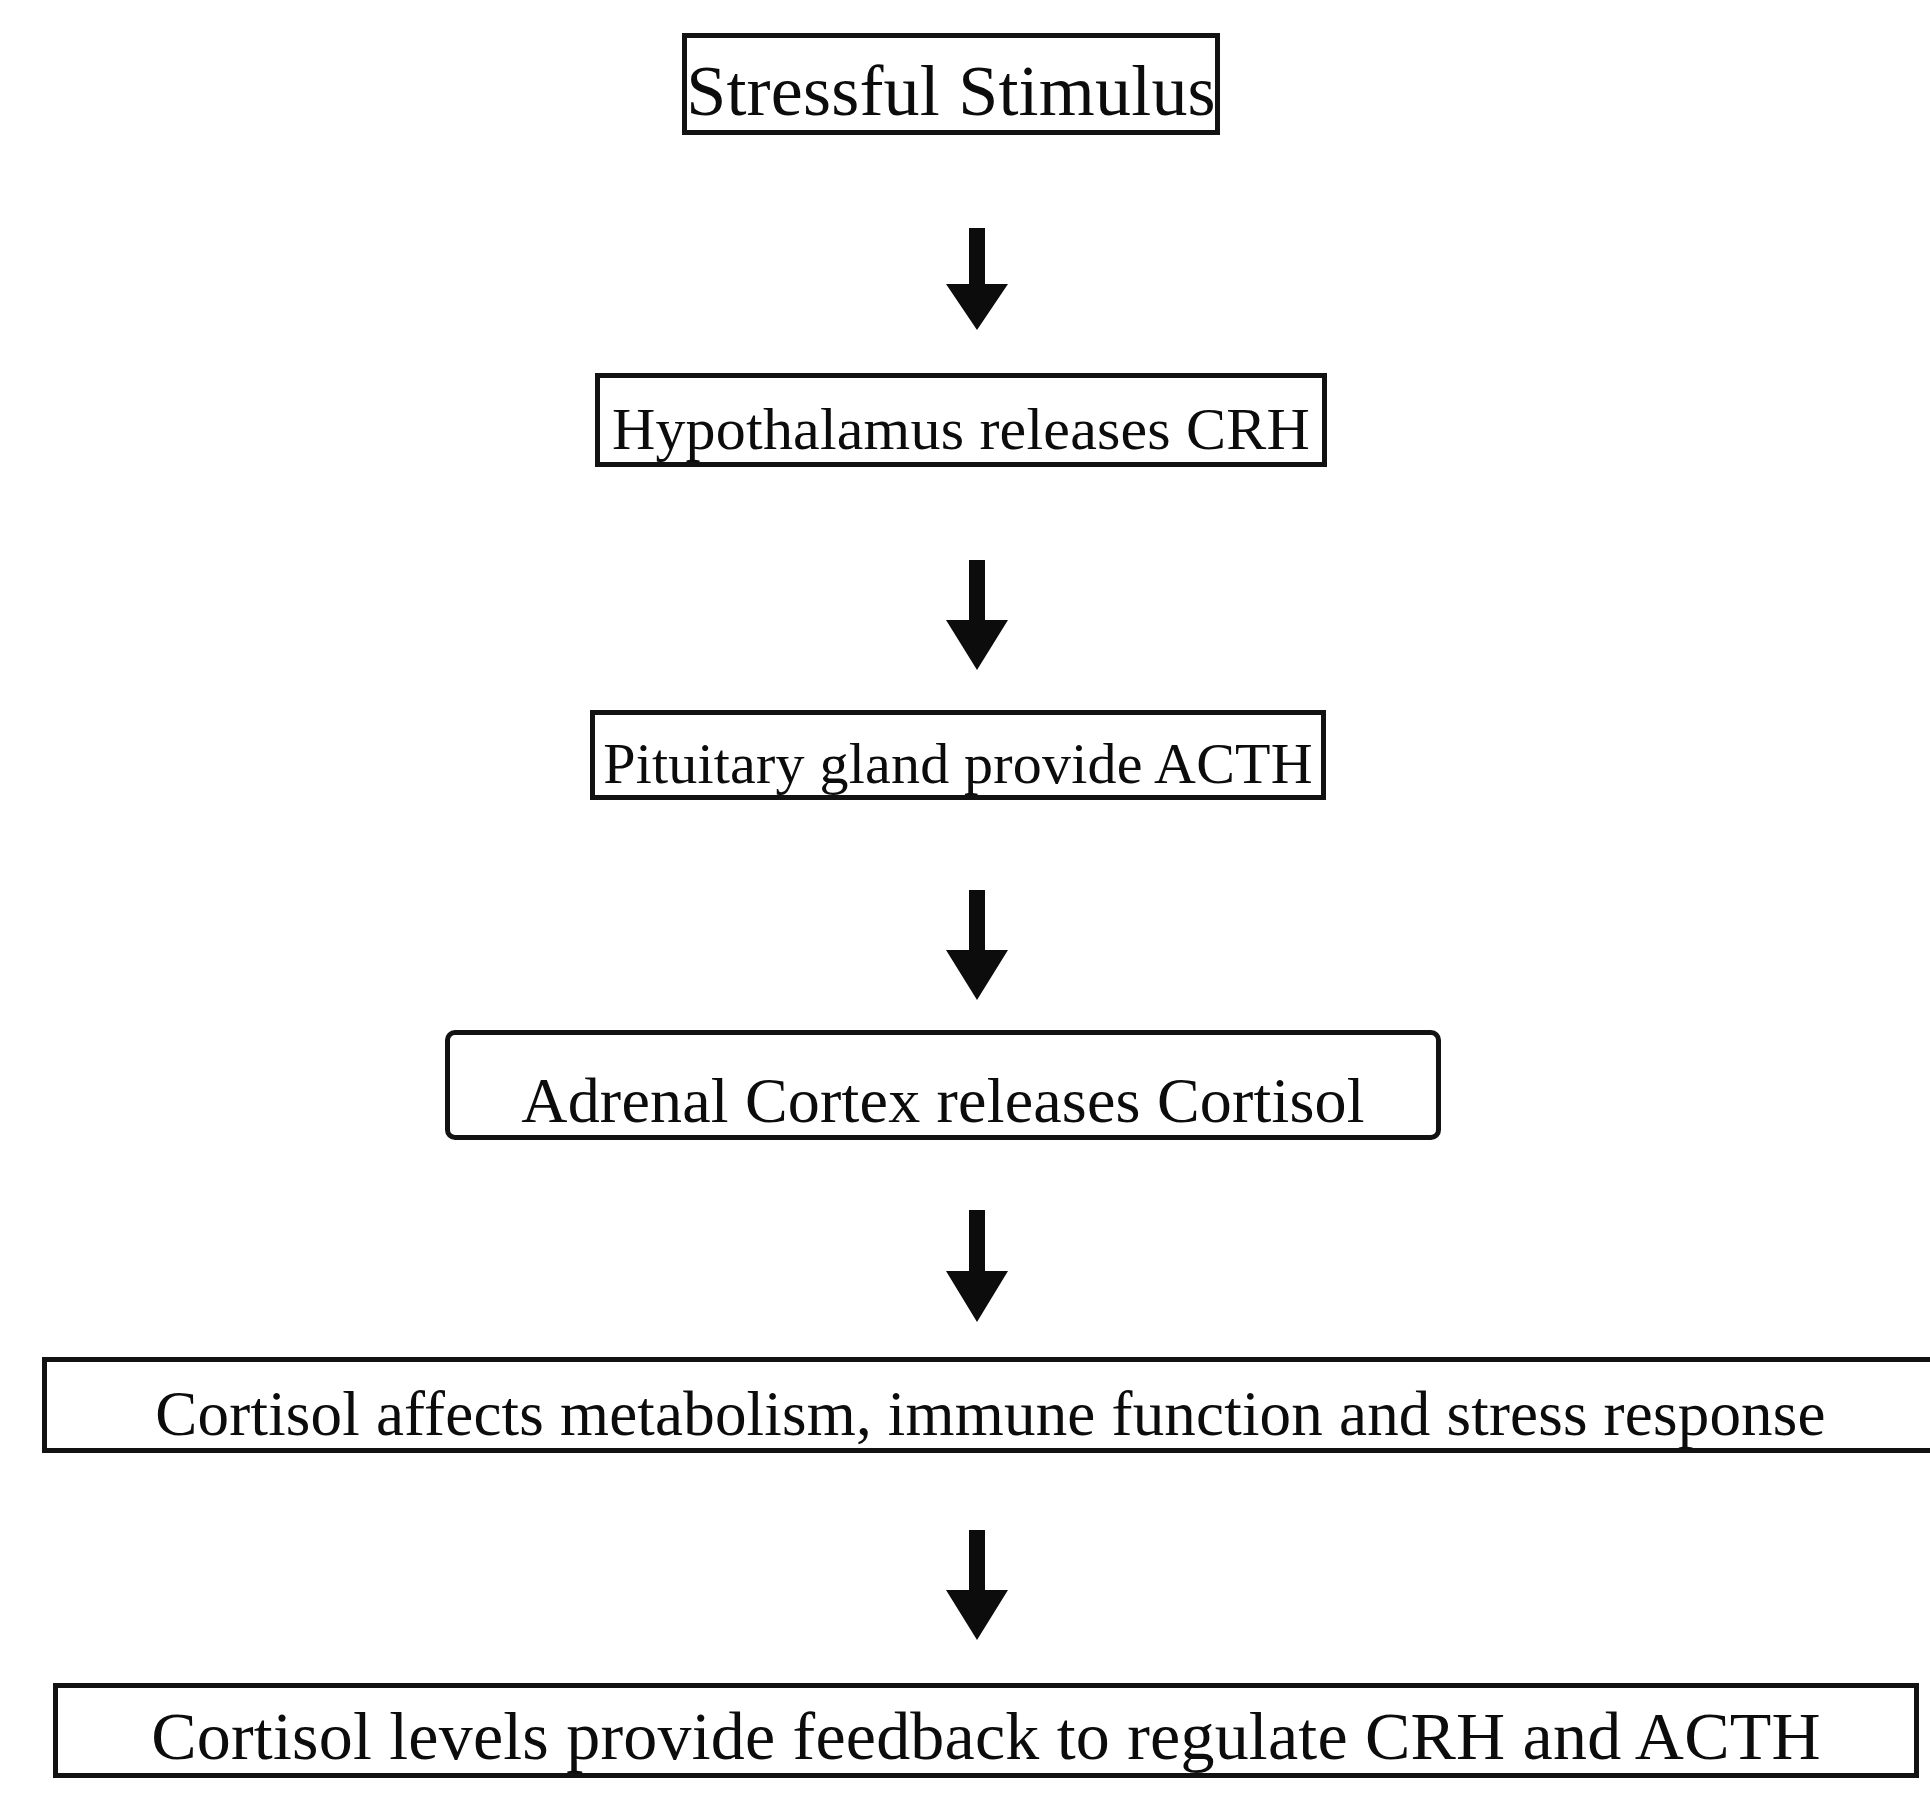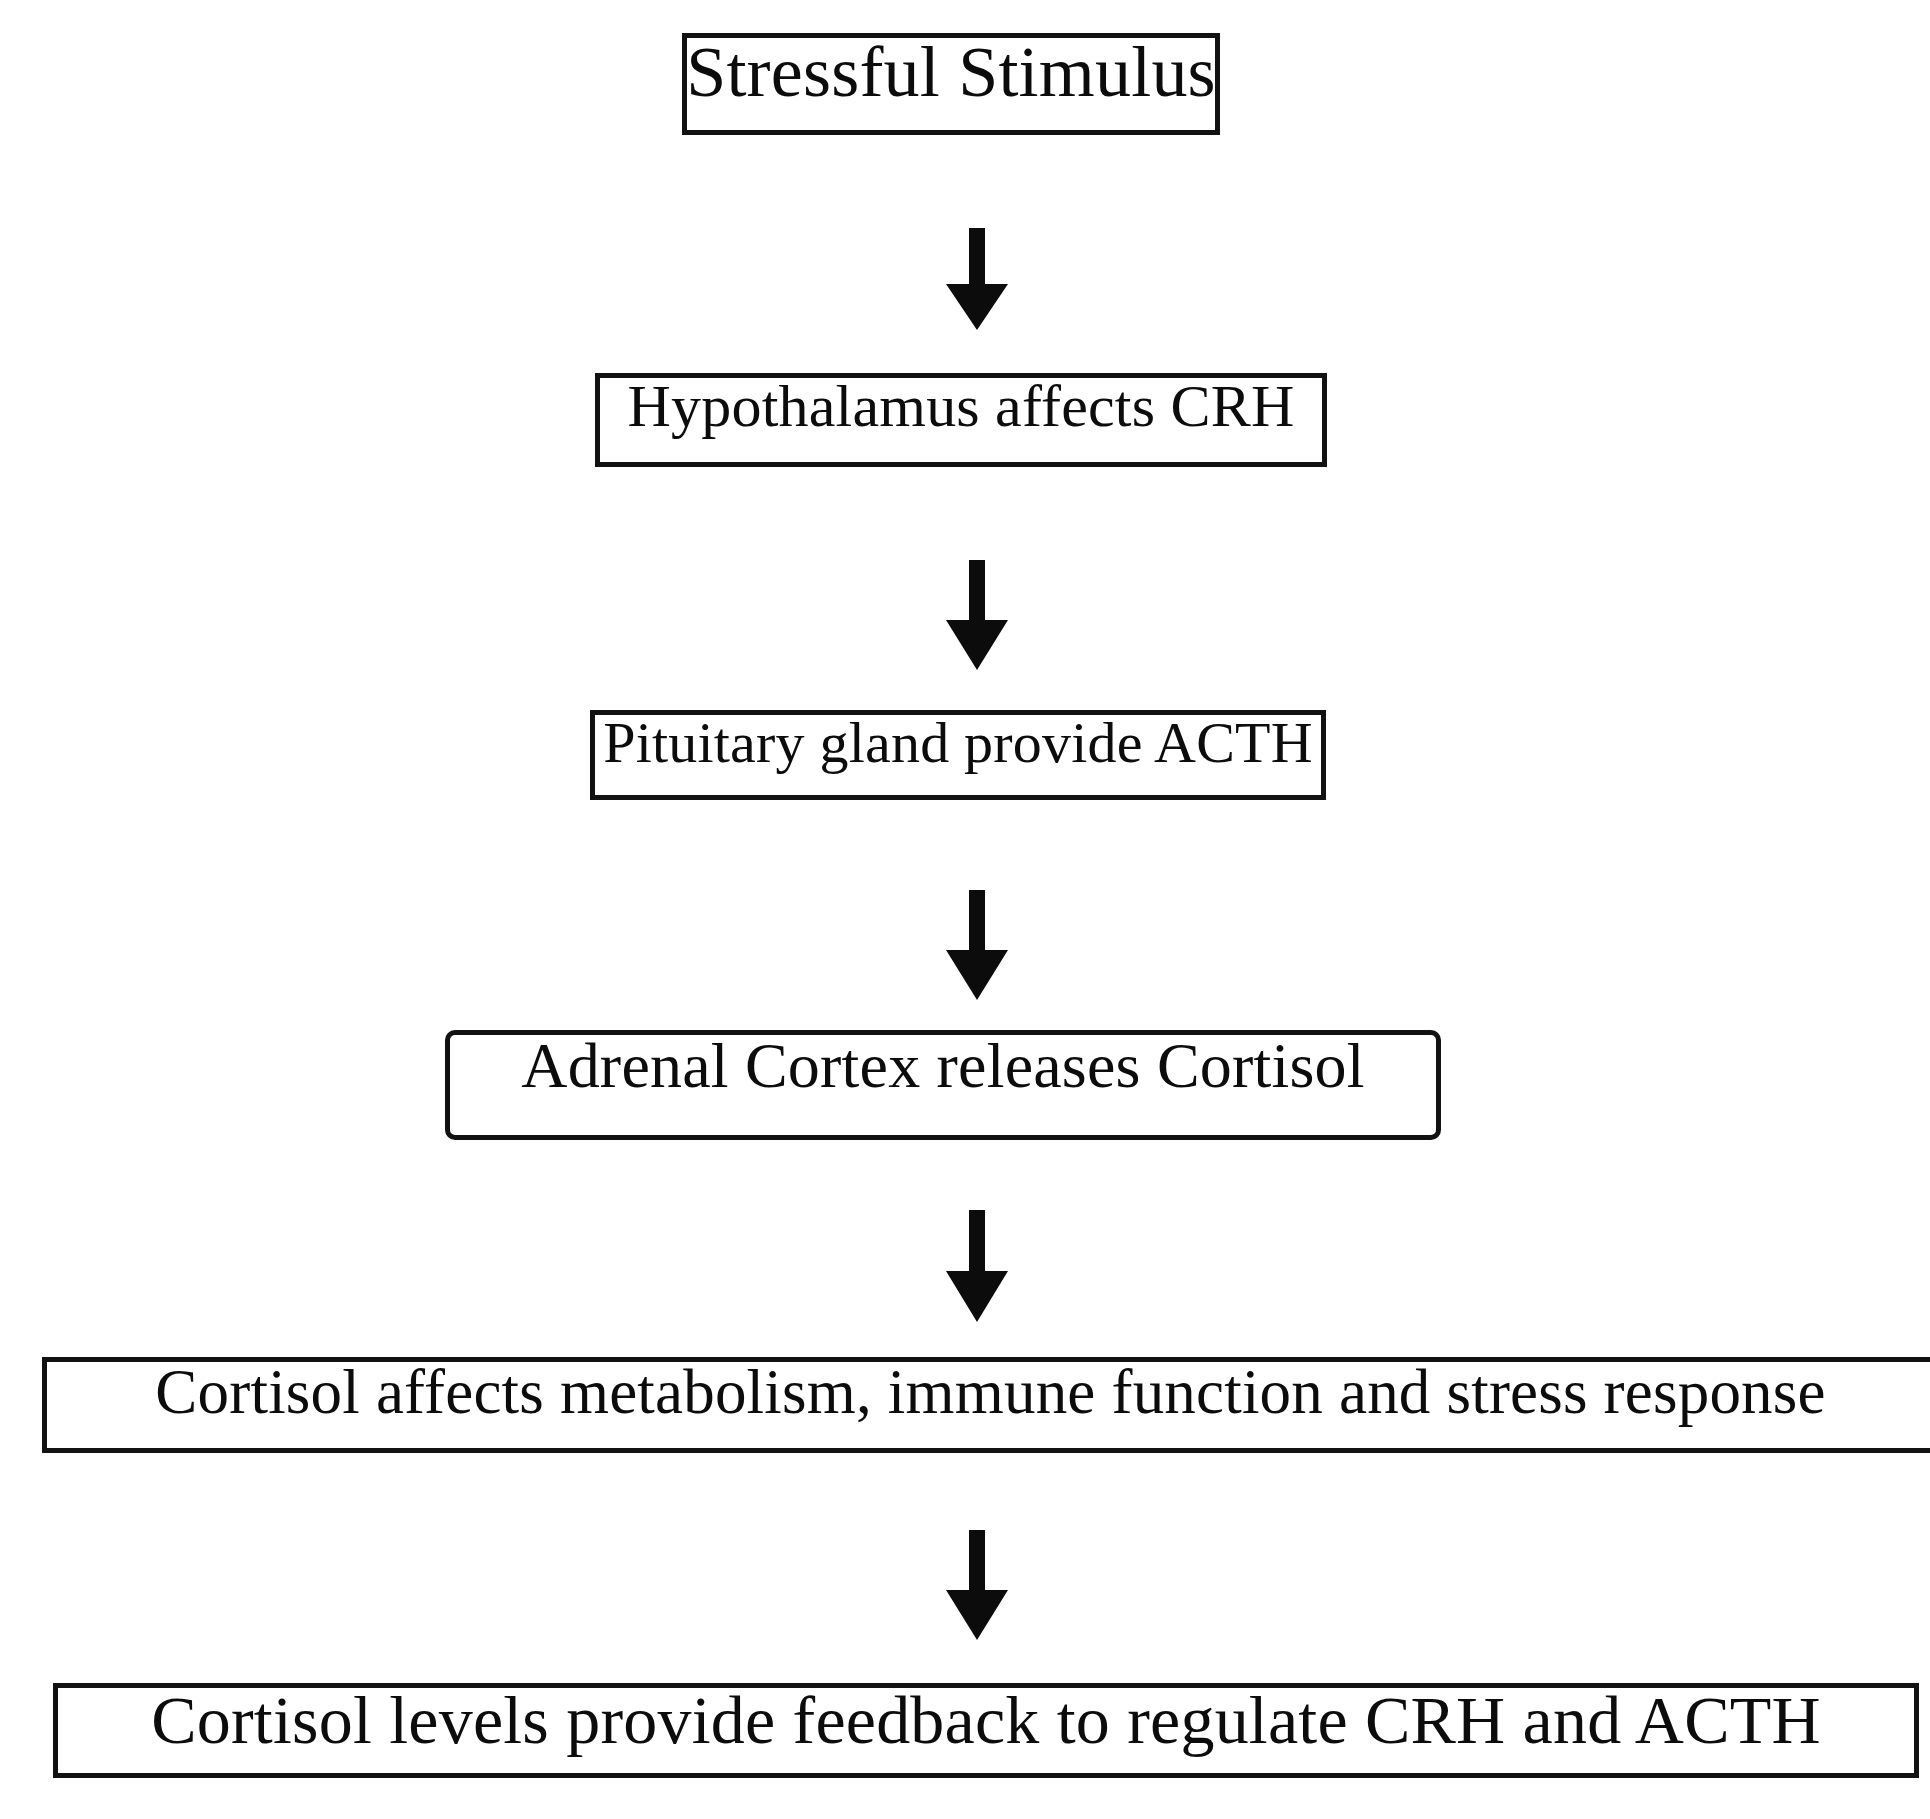--- a/index.html
+++ b/index.html
@@ -16,21 +16,21 @@
     height: 1819px;
     background: #ffffff;
     overflow: hidden;
   }
   .node {
     position: absolute;
     box-sizing: border-box;
     border: 5px solid #121212;
     background: #ffffff;
     display: flex;
-    align-items: flex-start;
+    align-items: flex-end;
     justify-content: center;
     color: #0c0c0c;
     line-height: 1.02;
     white-space: nowrap;
     letter-spacing: 0.2px;
   }
   .node .label {
     display: block;
     transform: translateY(-2px);
   }
@@ -65,21 +65,21 @@
     <span class="label">Stressful Stimulus</span>
   </div>
 
   <div class="arrow" id="arrow-0">
     <svg viewBox="0 0 62 102" preserveAspectRatio="none" aria-hidden="true">
       <polygon points="23,0 39,0 39,56 62,56 31,102 0,56 23,56" fill="#0c0c0c"></polygon>
     </svg>
   </div>
 
   <div class="node" id="node-1">
-    <span class="label">Hypothalamus affects CRH</span>
+    <span class="label">Hypothalamus releases CRH</span>
   </div>
 
   <div class="arrow" id="arrow-1">
     <svg viewBox="0 0 62 110" preserveAspectRatio="none" aria-hidden="true">
       <polygon points="23,0 39,0 39,60 62,60 31,110 0,60 23,60" fill="#0c0c0c"></polygon>
     </svg>
   </div>
 
   <div class="node" id="node-2">
     <span class="label">Pituitary gland provide ACTH</span>

